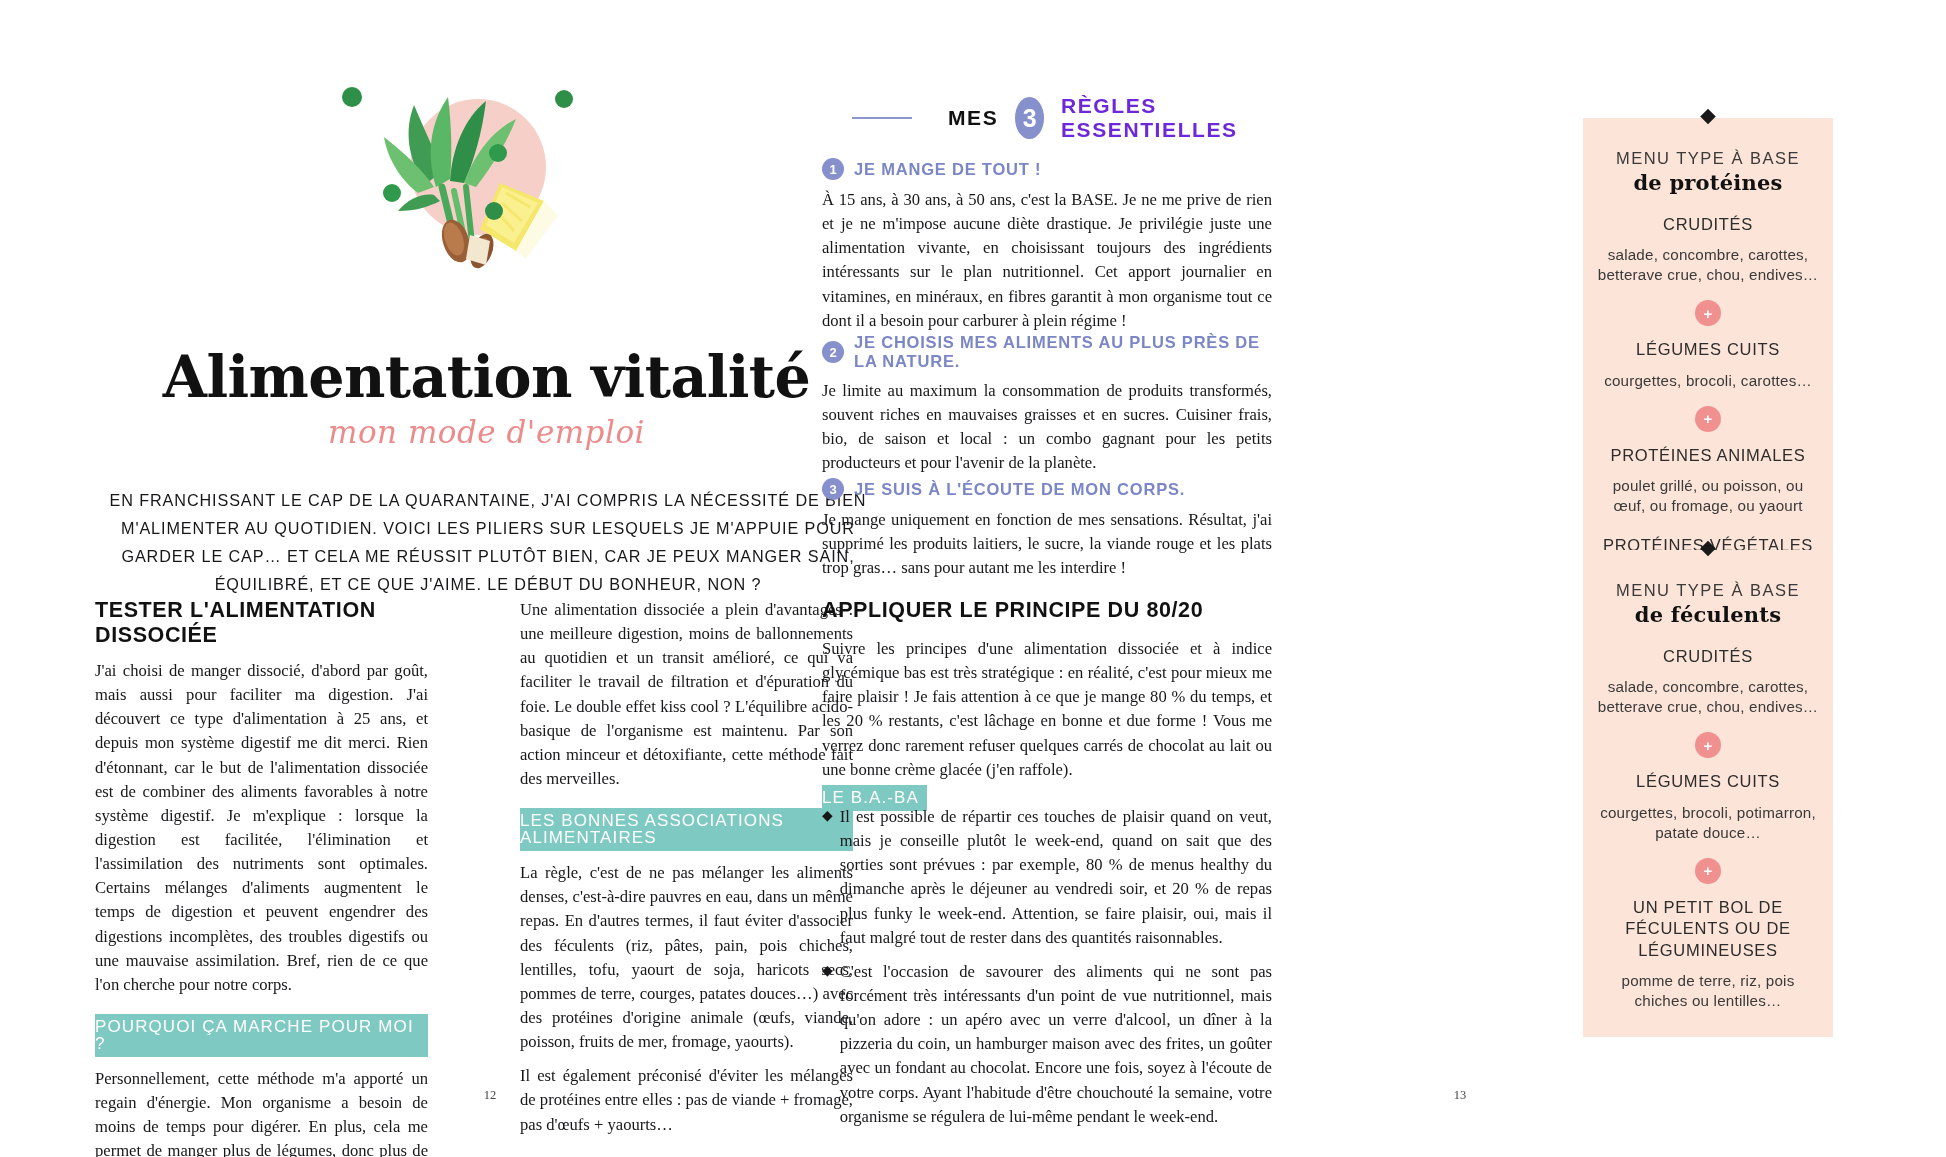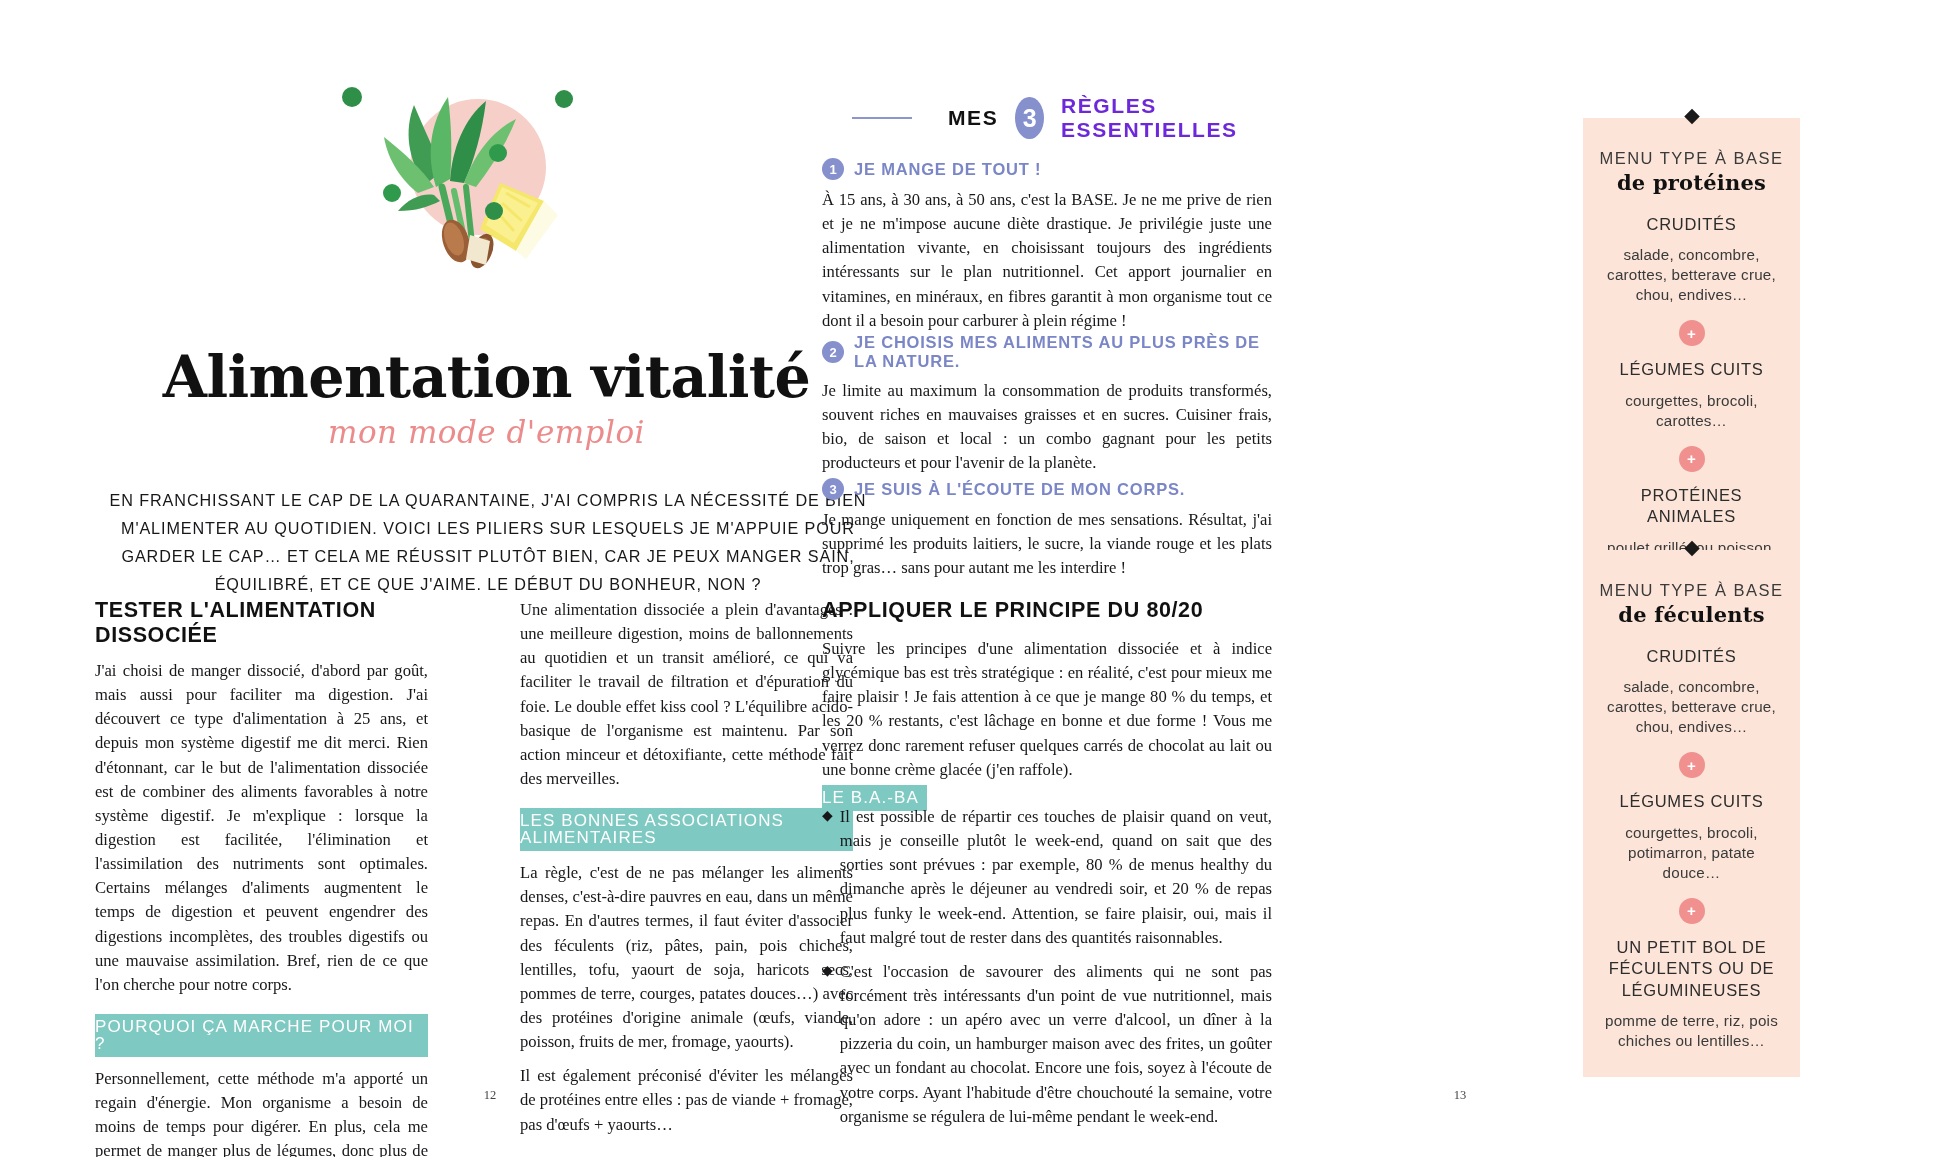--- a/index.html
+++ b/index.html
@@ -138,21 +138,21 @@
 
   .bullet{
     display:flex;gap:7px;align-items:flex-start;
   }
   .bullet .dot{
     font-size:14px;line-height:1.5;color:#17171a;flex:0 0 auto;
   }
 
   
   .card{
-    position:absolute;left:1583px;width:217px;
+    position:absolute;left:1583px;width:250px;
     background:#fce4d8;
     text-align:center;
     padding:30px 14px 26px 14px;
     box-sizing:border-box;
   }
   .card .diamond{
     position:absolute;left:50%;top:-7px;transform:translateX(-50%) rotate(45deg);
     width:11px;height:11px;background:#1a1a1a;
   }
   .card .menu-label{

